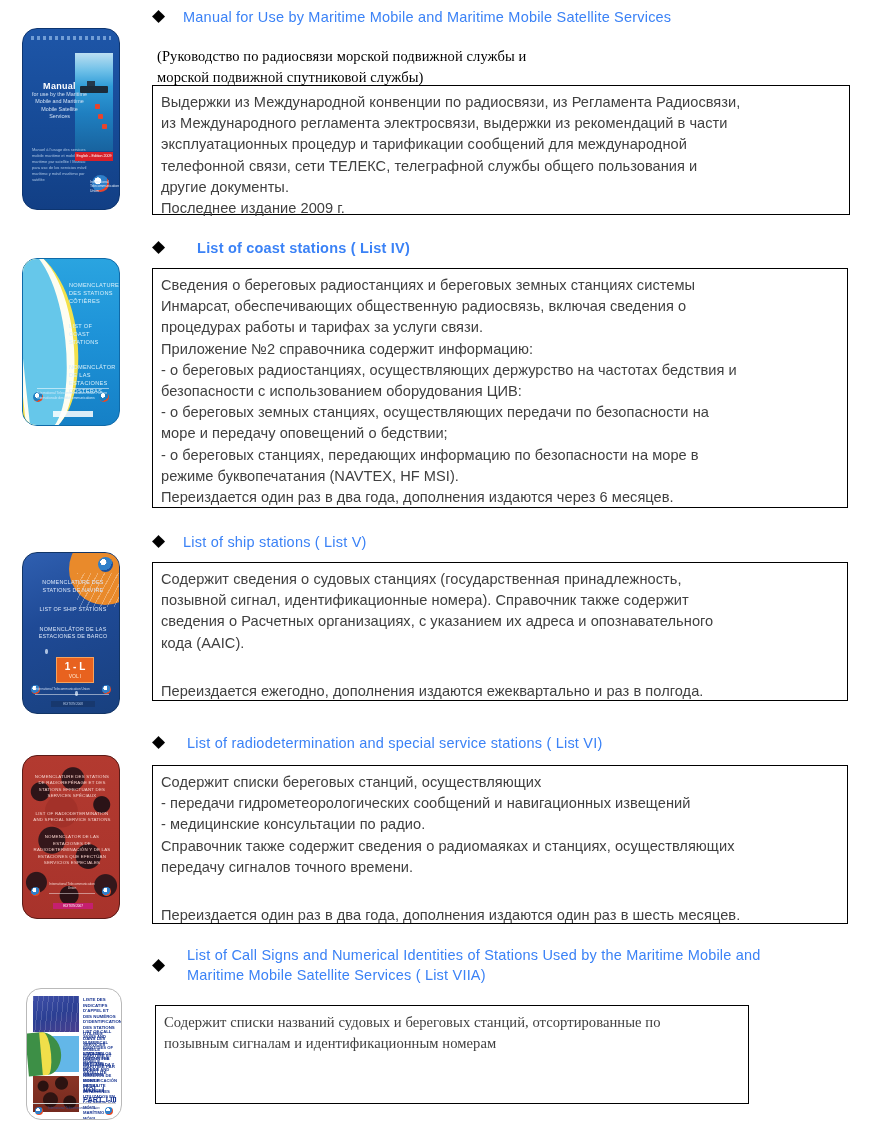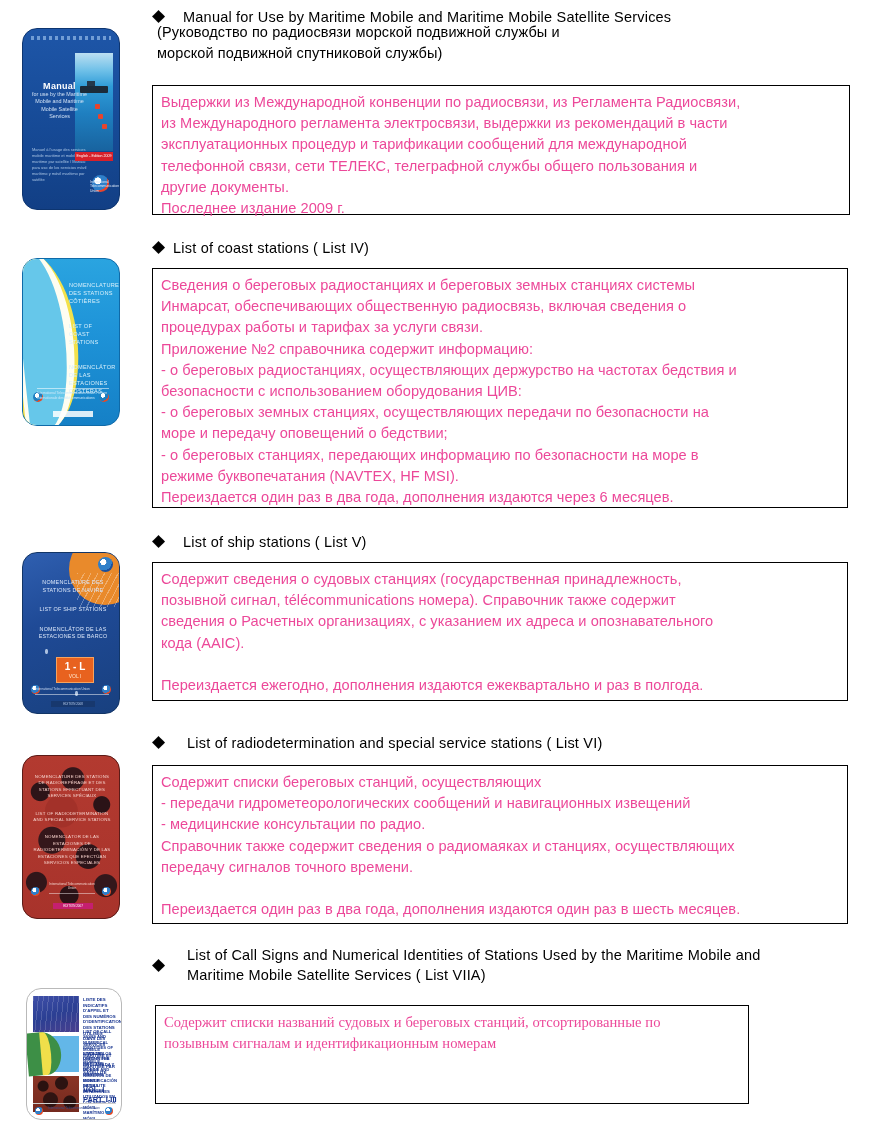--- a/index.html
+++ b/index.html
@@ -38,21 +38,21 @@
     font-size: 17px;
     line-height: 1;
     color: #000;
     flex: 0 0 auto;
   }
   .heading-text {
     font-size: 14.5px;
     line-height: 20px;
     letter-spacing: 0.2px;
     white-space: pre-line;
-    color: #000000;
+    color: #3b82f6;
   }
   .subtitle {
     position: absolute;
     font-size: 14.5px;
     line-height: 21px;
     white-space: pre-line;
     letter-spacing: 0.1px;
   }
 
   
@@ -62,23 +62,23 @@
     background: #ffffff;
     box-sizing: border-box;
     padding: 6px 8px 5px 8px;
   }
   .box p {
     margin: 0;
     font-size: 14.6px;
     line-height: 21.2px;
     letter-spacing: 0.05px;
     white-space: pre-line;
-    color: #ec4899;
-  }
-  .box p.gap { margin-top: 21px; }
+    color: #404040;
+  }
+  .box p.gap { margin-top: 27px; }
 
   
   .cover {
     position: absolute;
     box-sizing: border-box;
     overflow: hidden;
     border-radius: 15px;
   }
 
   
@@ -373,21 +373,21 @@
       <div class="c1-logotext">International
 Telecommunication
 Union</div>
     </div>
 
     <div class="heading" style="left:152px; top:7px; width:700px;">
       <span class="bullet">◆</span>
       <span class="heading-text" style="margin-left:18px;">Manual for  Use by Maritime Mobile and Maritime Mobile Satellite Services</span>
     </div>
 
-    <div class="subtitle" style="left:157px; top:22px; width:700px;">(Руководство по радиосвязи морской подвижной службы и
+    <div class="subtitle" style="left:157px; top:46px; width:700px;font-family:Liberation Serif, serif;">(Руководство по радиосвязи морской подвижной службы и
 морской подвижной спутниковой службы)</div>
 
     <div class="box" style="left:152px; top:85px; width:698px; height:130px;">
       <p>Выдержки из Международной конвенции по радиосвязи, из Регламента Радиосвязи,
 из Международного регламента электросвязи, выдержки из рекомендаций в части
 эксплуатационных процедур и тарификации сообщений для международной
 телефонной связи, сети ТЕЛЕКС, телеграфной службы общего пользования и
 другие документы.
 Последнее издание 2009 г.</p>
     </div>
@@ -412,21 +412,21 @@
 COSTERAS</div>
       </div>
       <div class="c2-badge" style="left:10px;"></div>
       <div class="c2-badge" style="right:10px;"></div>
       <div class="c2-bar">International Telecommunication Union / Union internationale des télécommunications</div>
       <div class="c2-foot"></div>
     </div>
 
     <div class="heading" style="left:152px; top:238px; width:700px;">
       <span class="bullet">◆</span>
-      <span class="heading-text" style="margin-left:8px;">List of coast stations  ( List IV)</span>
+      <span class="heading-text" style="margin-left:32px;font-weight:bold;">List of coast stations  ( List IV)</span>
     </div>
 
     <div class="box" style="left:152px; top:268px; width:696px; height:240px;">
       <p>Сведения о береговых радиостанциях и береговых земных станциях системы
 Инмарсат, обеспечивающих общественную радиосвязь, включая сведения о
 процедурах работы и тарифах за услуги связи.
 Приложение №2 справочника содержит информацию:
  - о береговых радиостанциях, осуществляющих держурство на частотах бедствия и
    безопасности с использованием оборудования ЦИВ:
  - о береговых земных станциях, осуществляющих передачи по безопасности на
@@ -465,21 +465,21 @@
       <div class="c3-foot">EDITION 2008</div>
     </div>
 
     <div class="heading" style="left:152px; top:532px; width:700px;">
       <span class="bullet">◆</span>
       <span class="heading-text" style="margin-left:18px;">List of ship stations  ( List V)</span>
     </div>
 
     <div class="box" style="left:152px; top:562px; width:696px; height:139px;">
       <p>Содержит сведения о судовых станциях (государственная принадлежность,
-позывной сигнал, télécommunications номера). Справочник также содержит
+позывной сигнал, идентификационные номера). Справочник также содержит
 сведения о Расчетных организациях, с указанием их адреса и опознавательного
 кода (ААIC).</p>
       <p class="gap">Переиздается ежегодно, дополнения издаются ежеквартально и раз в полгода.</p>
     </div>
   </div>
 
   <div class="section">
 
     <div class="cover cover-4" style="left:22px; top:755px; width:98px; height:164px;">
       <div class="c4-text">

